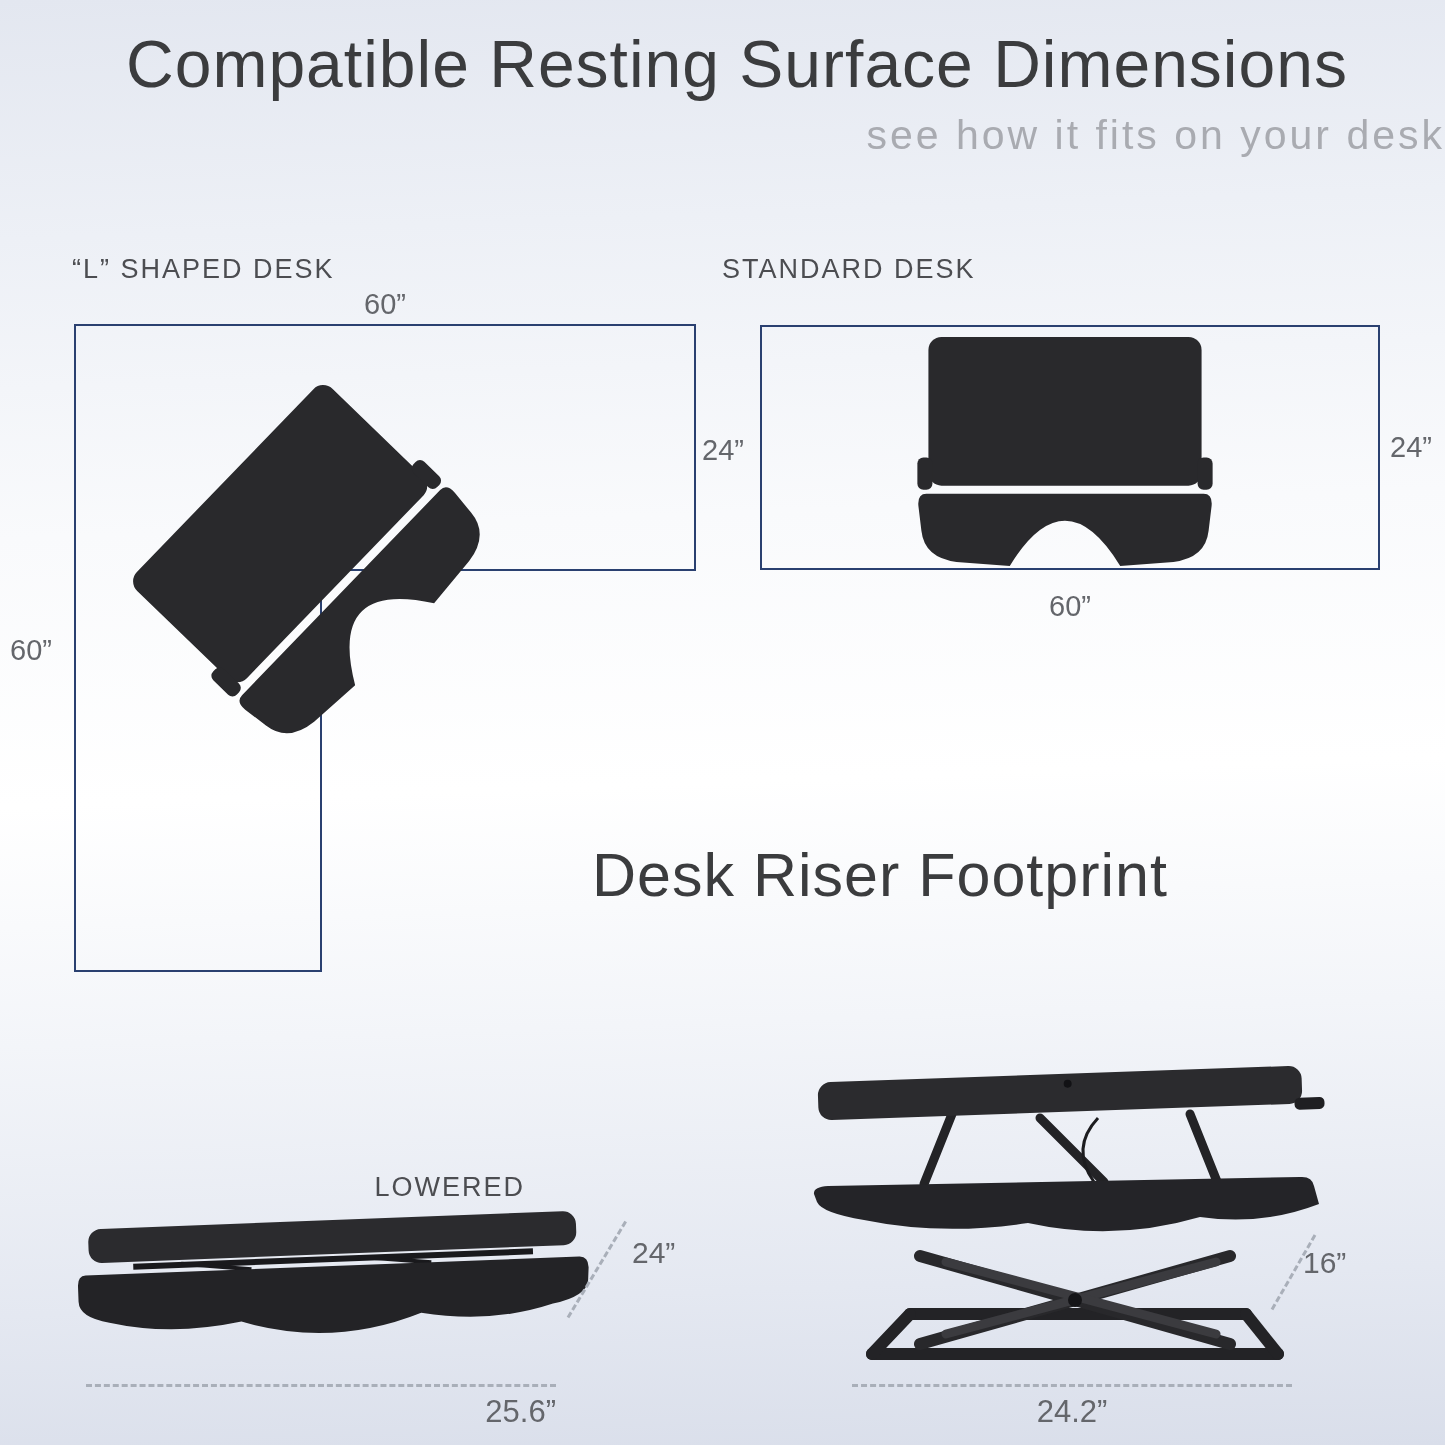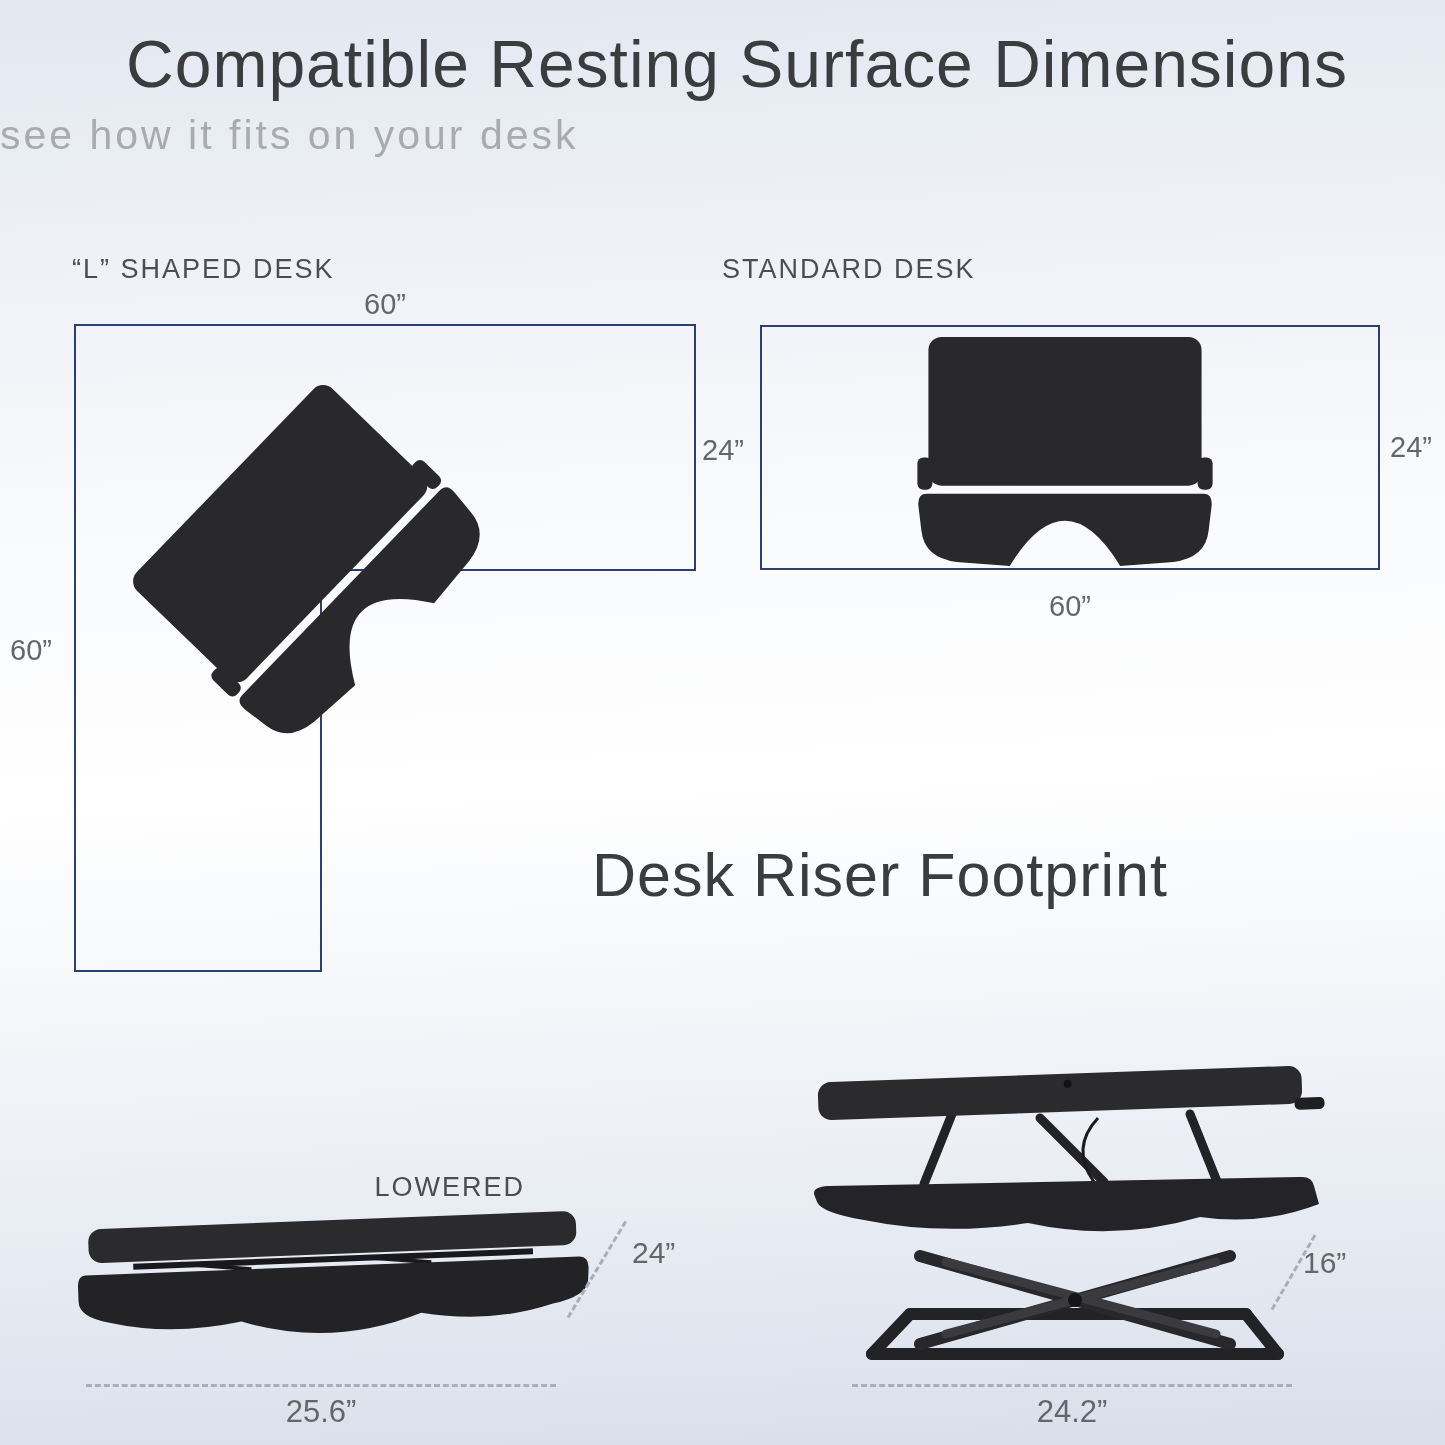--- a/index.html
+++ b/index.html
@@ -16,21 +16,21 @@
       #f3f5f9 70%, #e4e8f1 88%, #d9deea 100%);
   }
   .abs { position: absolute; }
   .title {
     position: absolute; top: 26px; left: 0; width: 100%;
     text-align: center; font-size: 66px; font-weight: 400;
     letter-spacing: 1px; color: #3b3c3e; margin: 0; padding-left: 29px;
   }
   .subtitle {
     position: absolute; top: 112px; left: 0; width: 100%;
-    text-align: left; font-size: 41px; font-weight: 400;
+    text-align: right; font-size: 41px; font-weight: 400;
     letter-spacing: 3px; color: #a9abb1;
   }
   .sec-label {
     position: absolute; font-size: 27px; letter-spacing: 2px;
     color: #4c4d51; font-weight: 400;
   }
   .dim { position: absolute; font-size: 29px; color: #64666b; margin-top: 6px; }
   .dim-sm { position: absolute; font-size: 30px; color: #64666b; }
   .big-heading {
     position: absolute; left: 390px; top: 840px; width: 980px;
@@ -90,21 +90,21 @@
       <g stroke="#19191c" stroke-width="4">
         <line x1="120" y1="56" x2="190" y2="64"></line>
         <line x1="300" y1="56" x2="370" y2="64"></line>
       </g>
       <path fill="#232326" d="M24,64 L518,64 Q527,64 527,75 L526,88 Q524,104 490,110 Q428,128 358,114 Q268,146 178,116 Q108,128 46,112 Q16,106 16,90 L16,75 Q16,64 24,64 Z"></path>
     </g>
   </svg>
   <div class="dash" style="left:568px; top:1316px; width:112px; transform:rotate(-59deg); transform-origin:0 50%;"></div>
   <div class="dim-sm" style="left:632px; top:1236px;">24”</div>
   <div class="dash" style="left:86px; top:1384px; width:470px;"></div>
-  <div class="dim-sm" style="left:86px; top:1394px; width:470px; text-align:center; font-size:31px;">25.6”</div>
+  <div class="dim-sm" style="left:86px; top:1394px; width:470px; text-align:right; font-size:31px;">25.6”</div>
 
   <svg class="abs" style="left:800px; top:1060px;" width="535" height="315" viewBox="0 0 535 315">
     <g stroke="#232326" stroke-width="12" stroke-linecap="round" fill="none">
       <path d="M110,254 H446"></path>
       <path d="M72,294 H478"></path>
       <path d="M110,254 L72,294"></path>
       <path d="M446,254 L478,294"></path>
     </g>
     <g stroke-linecap="round">
       <line x1="120" y1="284" x2="430" y2="196" stroke="#28282b" stroke-width="12"></line>

